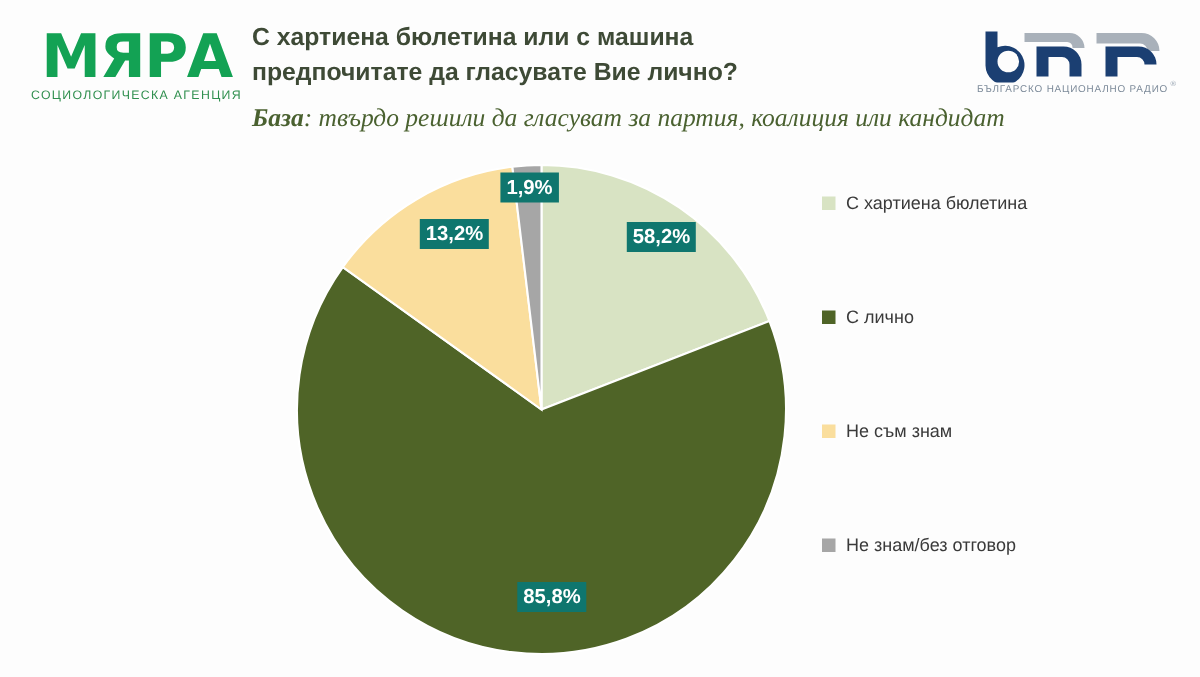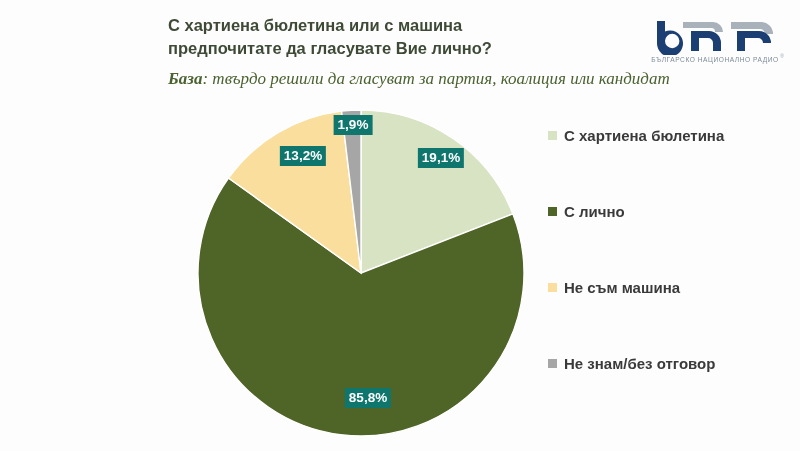--- a/index.html
+++ b/index.html
@@ -126,31 +126,34 @@
     display: flex;
     align-items: center;
   }
   .legend-swatch {
     width: 9px; height: 9px;
     flex: 0 0 9px;
     margin-right: 7px;
   }
   .legend-label {
     font-family: "Liberation Sans", sans-serif;
-    font-size: 15px;
+    font-size: 12px;
     color: #3a3a3a;
     white-space: nowrap;
-    font-weight: bold;
   }
 </style>
 </head>
 <body>
 
 <div id="slide">
 
+  <div id="myara-logo">
+    <div id="myara-wordmark" style="color: rgb(19, 162, 84);">МЯРА</div>
+    <div id="myara-sub">СОЦИОЛОГИЧЕСКА АГЕНЦИЯ</div>
+  </div>
 
   <div id="title-block">
     <div id="chart-title">
       <div>С хартиена бюлетина или с машина</div>
       <div>предпочитате да гласувате Вие лично?</div>
     </div>
     <div id="chart-subtitle"><span class="base-word">База</span><span>: </span><span>твърдо решили да гласуват за партия, коалиция или кандидат</span></div>
   </div>
 
   <div id="bnr-logo">
@@ -173,38 +176,38 @@
 
   <div id="pie-area">
     <svg width="330" height="330" viewBox="0 0 330 330">
       <g id="pie-slices">
           <path d="M 165 165 L 165.00 2.00 A 163 163 0 0 1 316.93 105.95 Z" fill="#d8e3c3" stroke="#ffffff" stroke-width="1.4"></path>
           <path d="M 165 165 L 316.93 105.95 A 163 163 0 1 1 32.53 70.02 Z" fill="#4f6427" stroke="#ffffff" stroke-width="1.4"></path>
           <path d="M 165 165 L 32.53 70.02 A 163 163 0 0 1 145.59 3.16 Z" fill="#fade9d" stroke="#ffffff" stroke-width="1.4"></path>
           <path d="M 165 165 L 145.59 3.16 A 163 163 0 0 1 165.00 2.00 Z" fill="#a6a6a6" stroke="#ffffff" stroke-width="1.4"></path>
         </g>
     </svg>
-    <div class="pie-label" style="left:245px; top:50px;">19,1%</div>
+    <div class="pie-label" style="left:245px; top:50px;">58,2%</div>
     <div class="pie-label" style="left:172px; top:290px;">85,8%</div>
     <div class="pie-label" style="left:90px; top:48px;margin-left:17px;">13,2%</div>
     <div class="pie-label" style="left:157px; top:17px;">1,9%</div>
   </div>
 
   <div id="legend">
     <div class="legend-item" style="top:0px;">
       <span class="legend-swatch" style="background: rgb(216, 227, 195);"></span>
       <span class="legend-label">С хартиена бюлетина</span>
     </div>
     <div class="legend-item" style="top:76px;">
       <span class="legend-swatch" style="background: rgb(79, 100, 39);"></span>
       <span class="legend-label">С лично</span>
     </div>
     <div class="legend-item" style="top:152px;">
       <span class="legend-swatch" style="background: rgb(250, 222, 157);"></span>
-      <span class="legend-label">Не съм машина</span>
+      <span class="legend-label">Не съм знам</span>
     </div>
     <div class="legend-item" style="top:228px;justify-content:center;">
       <span class="legend-swatch" style="background: rgb(166, 166, 166);"></span>
       <span class="legend-label">Не знам/без отговор</span>
     </div>
   </div>
 
 </div>
 
 </body></html>

